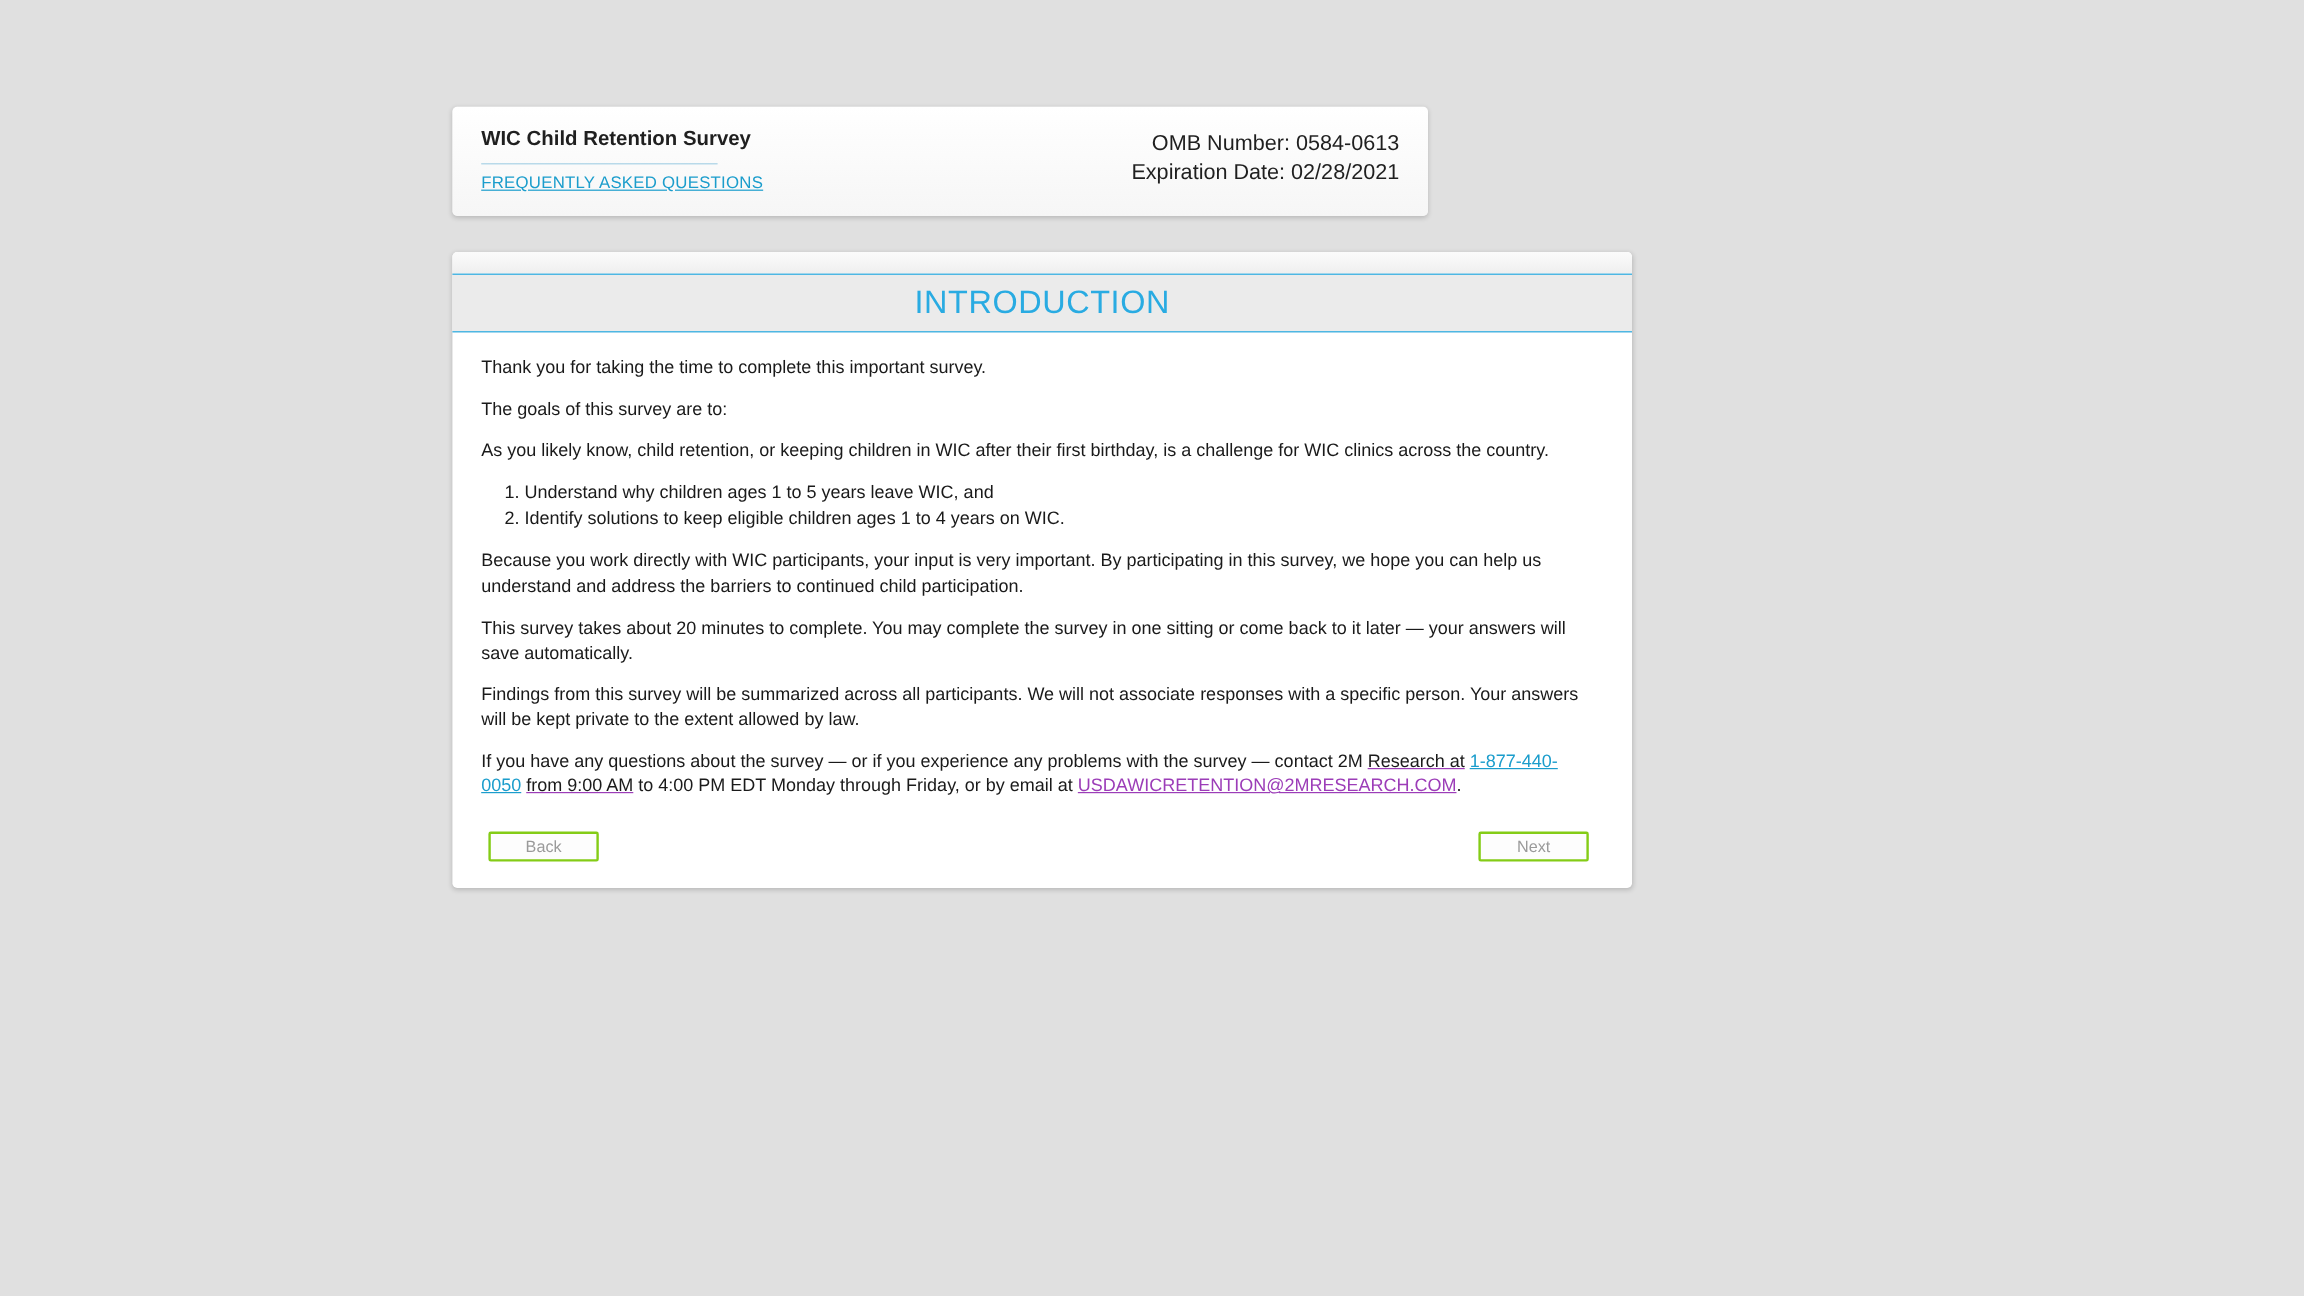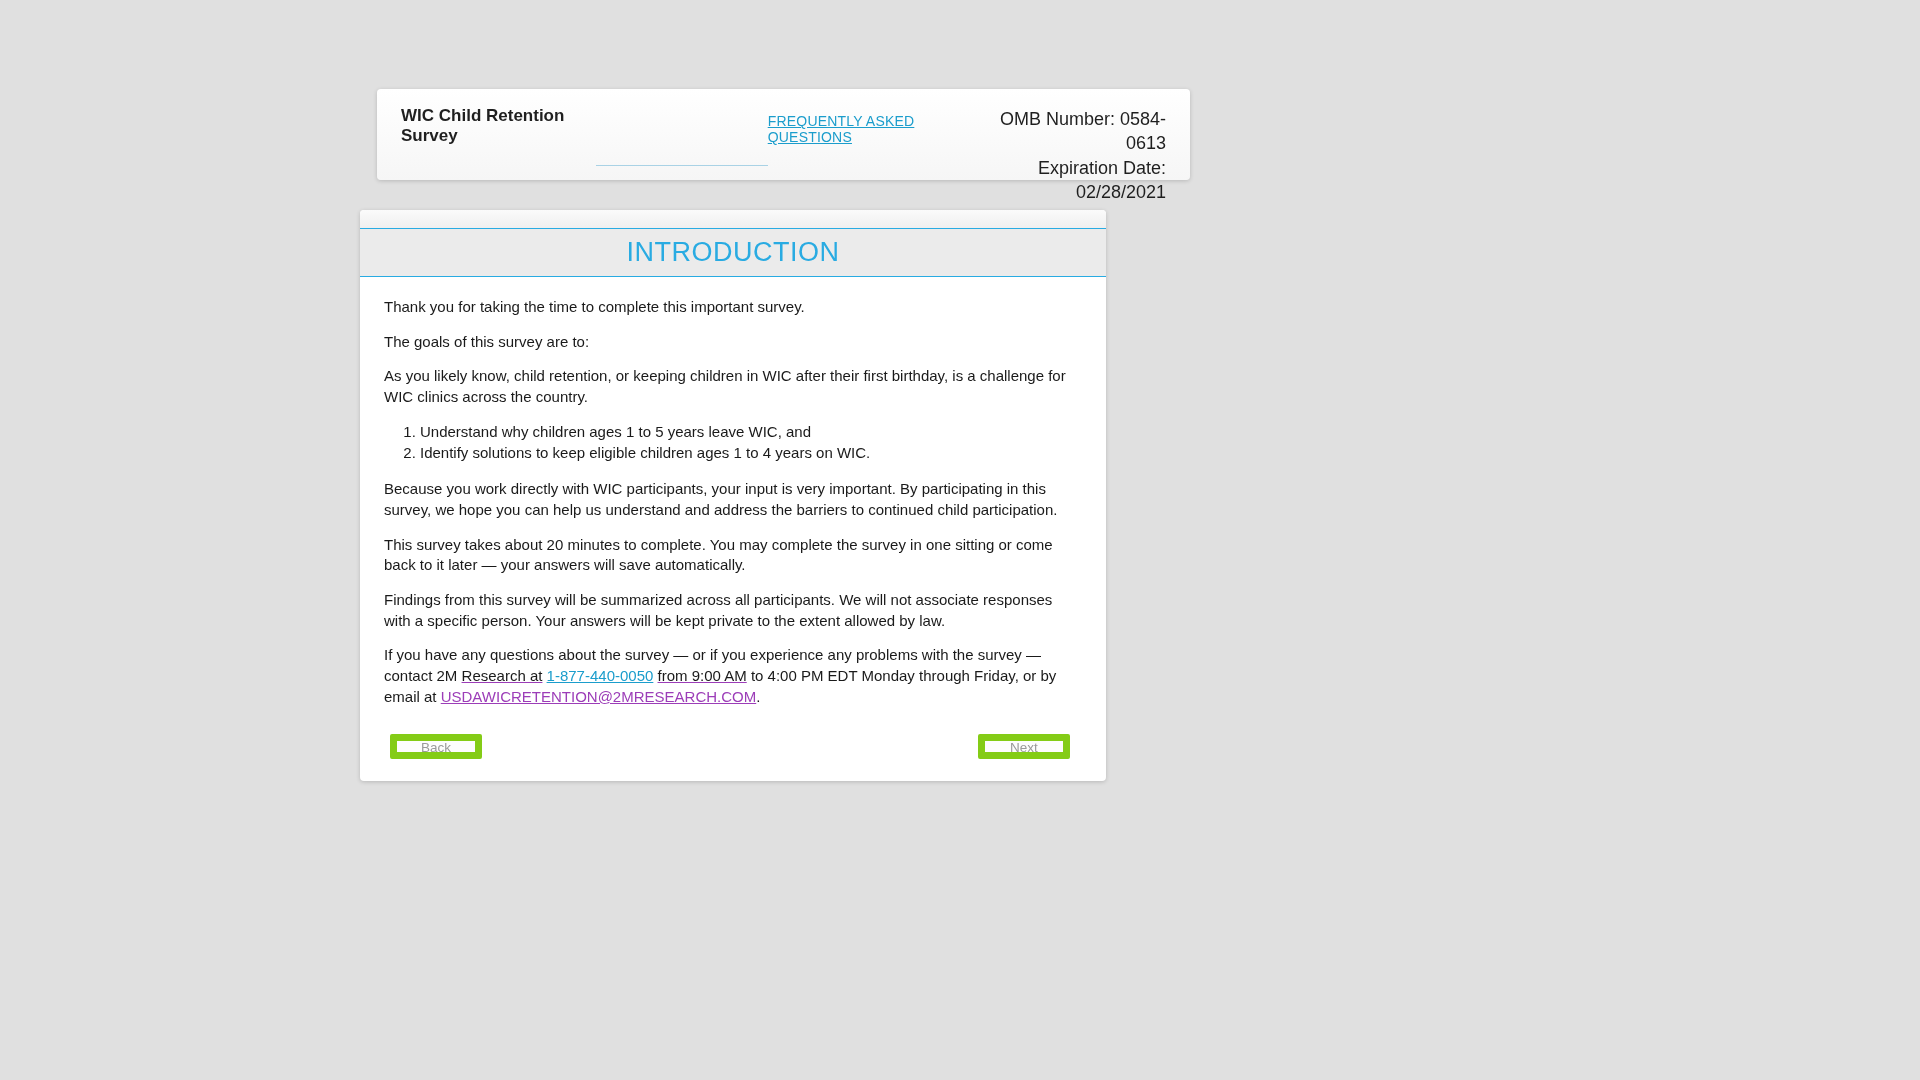--- a/index.html
+++ b/index.html
@@ -16,21 +16,21 @@
     position: absolute;
     left: 377px; top: 89px;
     width: 813px; height: 91px;
     background: linear-gradient(#ffffff, #f6f6f6);
     border-radius: 4px;
     box-shadow: 0 1px 4px rgba(0,0,0,0.18);
     padding: 17px 24px 14px 24px;
     display: flex;
     justify-content: space-between;
   }
-  .header-left { display: flex; flex-direction: row; }
+  .header-left { display: flex; flex-direction: column; }
   .survey-title {
     font-size: 17px;
     font-weight: bold;
     color: #1f1f1f;
   }
   .title-rule {
     width: 197px;
     border-bottom: 1px solid #a9d2e5;
     margin-top: 10px;
   }
@@ -48,22 +48,22 @@
     text-align: right;
     font-size: 18px;
     color: #1f1f1f;
     line-height: 1.35;
     padding-top: 1px;
   }
 
   
   .survey-card {
     position: absolute;
-    left: 360px; top: 210px;
-    width: 746px;
+    left: 377px; top: 210px;
+    width: 983px;
     background: #ffffff;
     border-radius: 4px;
     box-shadow: 0 1px 4px rgba(0,0,0,0.18);
   }
   .card-top-strip {
     height: 18px;
     background: linear-gradient(#fbfbfb, #efefef);
     border-radius: 4px 4px 0 0;
   }
   .section-header {
@@ -113,21 +113,21 @@
   .nav-buttons {
     display: flex;
     justify-content: space-between;
     margin-top: 27px;
     padding: 0 6px 0 6px;
   }
   .nav-btn {
     width: 92px;
     height: 25px;
     background: #fdfdfd;
-    border: 7px solid #84cc16;
+    border: 2px solid #84cc16;
     border-radius: 2px;
     color: #9a9a9a;
     font-size: 13.5px;
     font-family: "Liberation Sans", sans-serif;
     cursor: pointer;
     line-height: 1;
   }
 </style>
 </head>
 <body>

